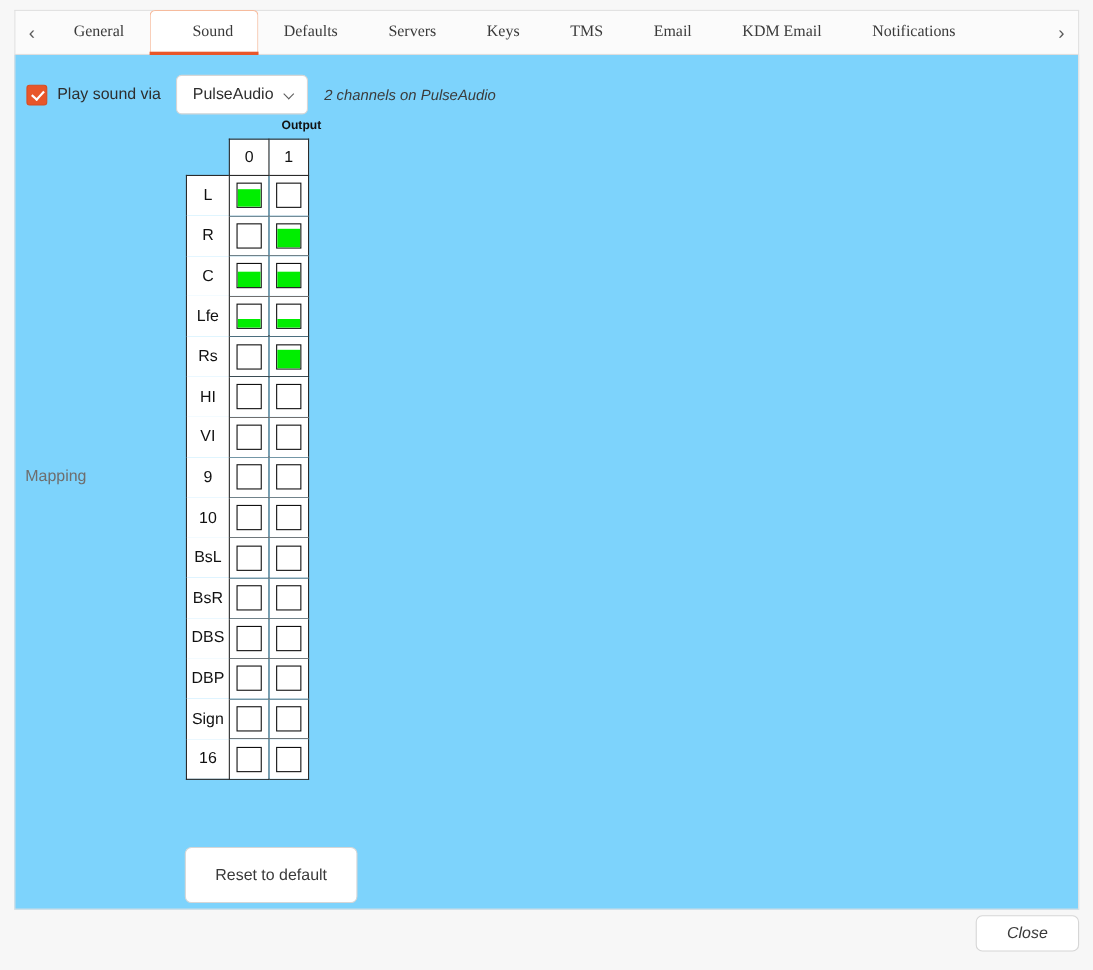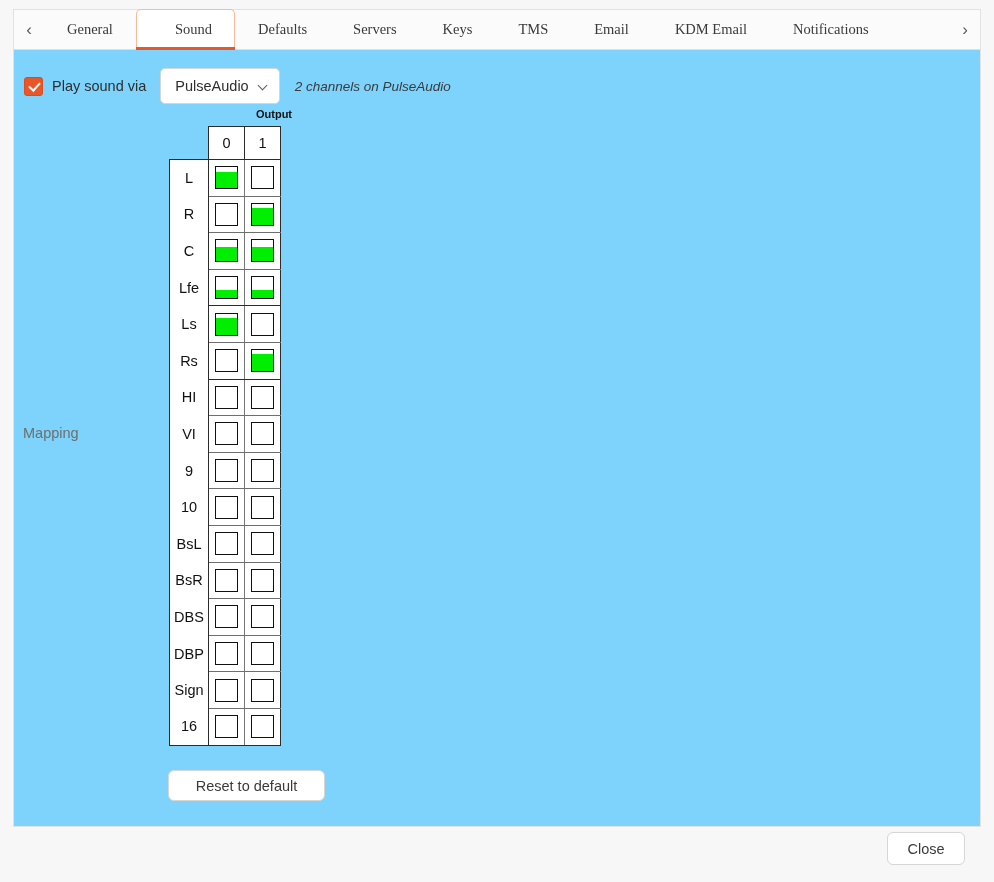--- a/index.html
+++ b/index.html
@@ -306,28 +306,29 @@
     font-size: 14.5px;
     color: #3a3a3a;
     cursor: pointer;
     box-sizing: border-box;
   }
   .reset-btn {
     position: absolute;
     left: 154px;
     top: 720px;
     width: 157px;
-    height: 31px;
+    height: 51px;
   }
   .close-btn {
     position: absolute;
     left: 887px;
     top: 832px;
-    width: 78px;
+    width: 94px;
     height: 33px;
+    font-style: italic;
   }
 </style>
 </head>
 <body>
 
 <div class="dialog">
 
   <div class="tabbar">
     <div class="tab-arrow">‹</div>
     <div class="tabs" id="tabs-container">
@@ -412,31 +413,20 @@
                 <div class="box">
                   <div class="fill" style="height: 38%; background: rgb(0, 238, 0);"></div>
                 </div>
               </td>
               <td class="cell c1">
                 <div class="box">
                   <div class="fill" style="height: 38%; background: rgb(0, 238, 0);"></div>
                 </div>
               </td>
             </tr>
-            <tr class="">
-              <td class="rowhead">Ls</td>
-              <td class="cell c0">
-                <div class="box">
-                  <div class="fill" style="height: 80%; background: rgb(0, 238, 0);"></div>
-                </div>
-              </td>
-              <td class="cell c1">
-                <div class="box"></div>
-              </td>
-            </tr>
             <tr class="grp-end">
               <td class="rowhead">Rs</td>
               <td class="cell c0">
                 <div class="box"></div>
               </td>
               <td class="cell c1">
                 <div class="box">
                   <div class="fill" style="height: 80%; background: rgb(0, 238, 0);"></div>
                 </div>
               </td>

